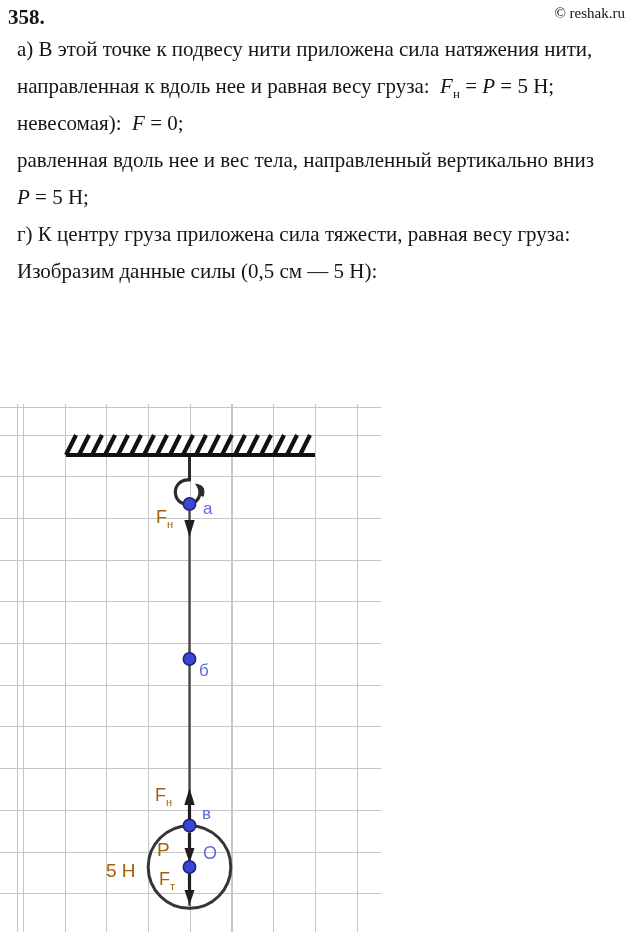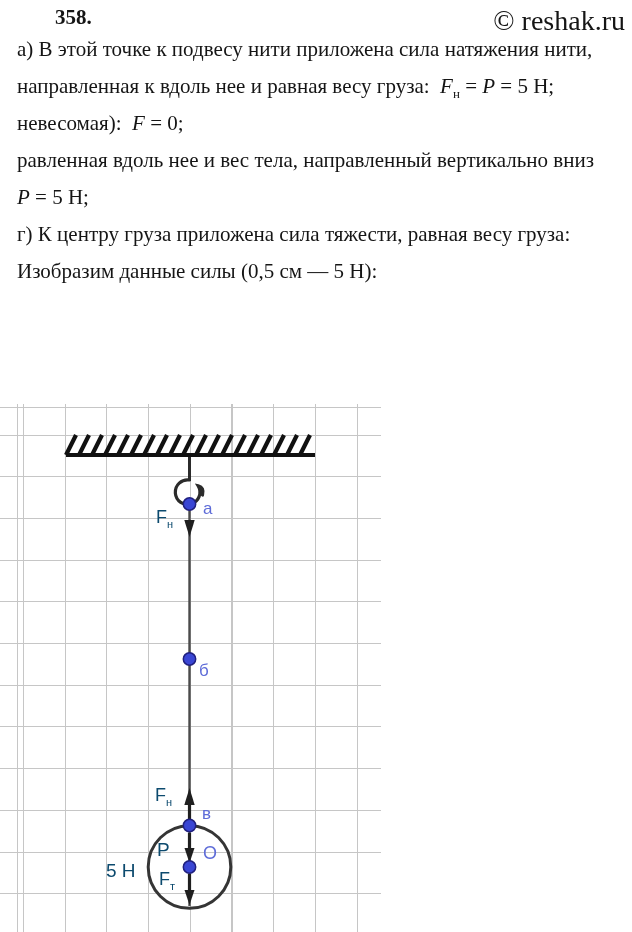--- a/index.html
+++ b/index.html
@@ -2,39 +2,39 @@
 <html><head>
 <meta charset="utf-8">
 <style>
   html,body{margin:0;padding:0;}
   body{
     width:632px;height:932px;position:relative;overflow:hidden;
     background:#ffffff;color:#151515;
     font-family:"Liberation Serif", serif;
   }
   
-  .problem-number{position:absolute;left:8px;top:5px;font-size:21px;font-weight:bold;margin-left:47px;}
-  .copyright{position:absolute;right:7px;top:5px;font-size:28px;}
+  .problem-number{position:absolute;left:8px;top:5px;font-size:21px;font-weight:bold;}
+  .copyright{position:absolute;right:7px;top:5px;font-size:15px;}
   
   .solution{position:absolute;left:17px;top:31px;width:624px;}
   .sline{font-size:21px;line-height:37px;height:37px;white-space:nowrap;}
   .sline i{font-style:italic;}
   .sline sub.tsub{font-size:13px;line-height:0;}
   
   .grid-paper{
     position:absolute;left:0;top:404px;width:381px;height:528px;
     background-image:
       repeating-linear-gradient(90deg,#c6c6c6,#c6c6c6 1px,transparent 1px,transparent 41.7px),
       repeating-linear-gradient(0deg,#c6c6c6,#c6c6c6 1px,transparent 1px,transparent 41.7px);
     background-position:23px 0px,0px 4px;
   }
   .fig-svg{position:absolute;left:0;top:404px;}
   .dlabel{
     position:absolute;font-family:"Liberation Sans",sans-serif;
-    font-size:19px;color:#0c4a6e;line-height:1;white-space:nowrap;
+    font-size:19px;color:#a16207;line-height:1;white-space:nowrap;
   }
   .dlabel .fsub{font-size:11px;vertical-align:-5px;}
   .blue{color:#5e6cd8;font-size:17px;}
 </style>
 </head>
 <body>
 
 <div class="problem-number">358.</div>
 <div class="copyright">© reshak.ru</div>
 

